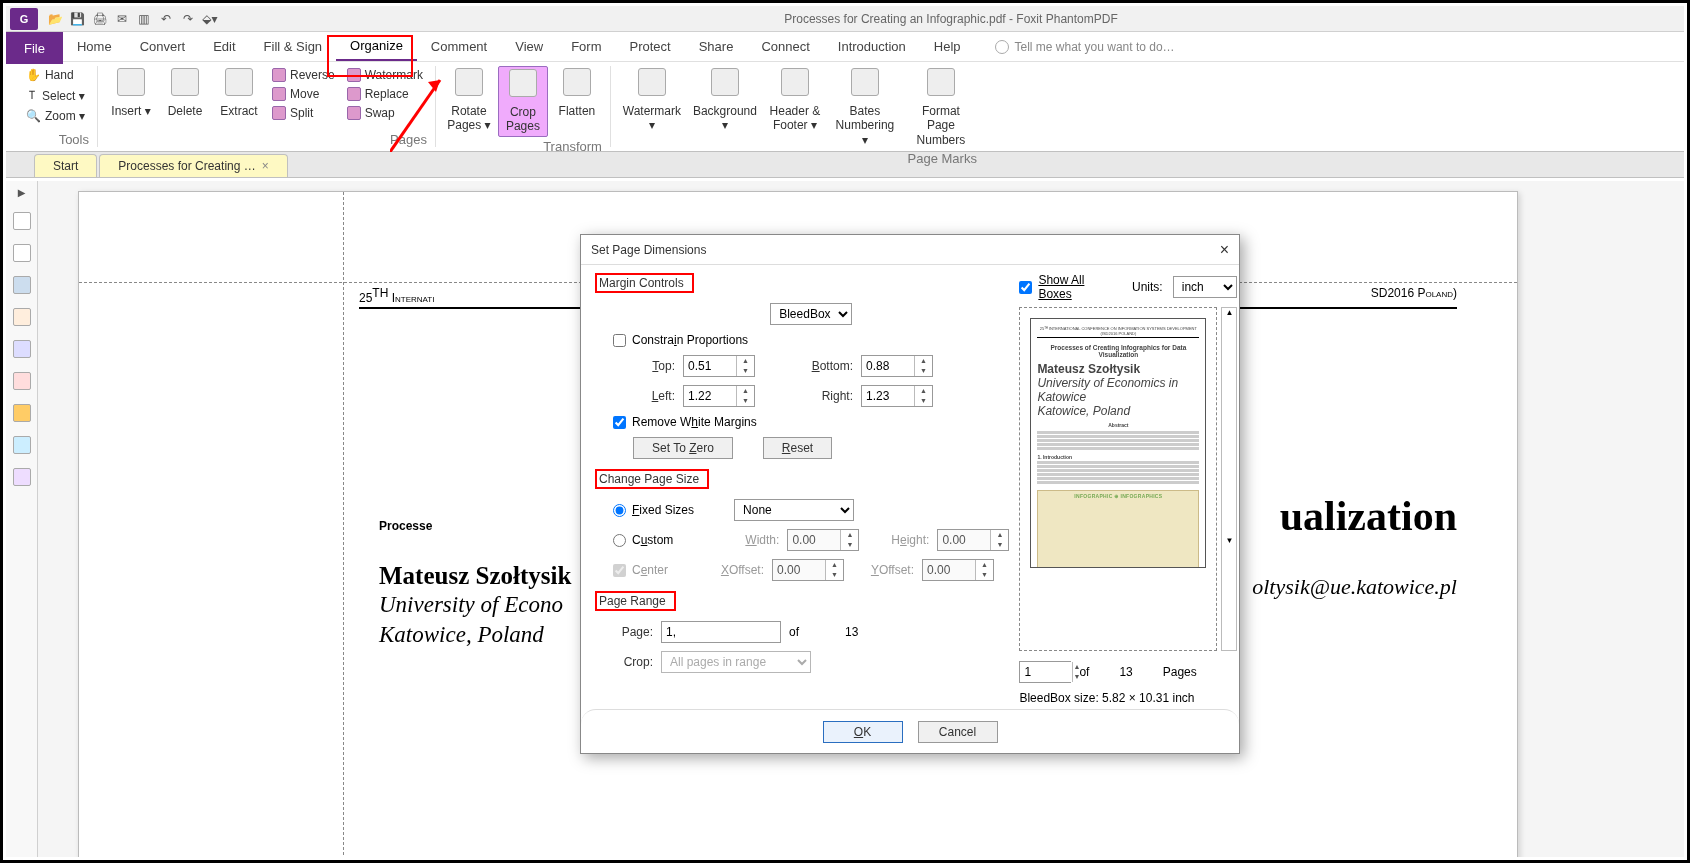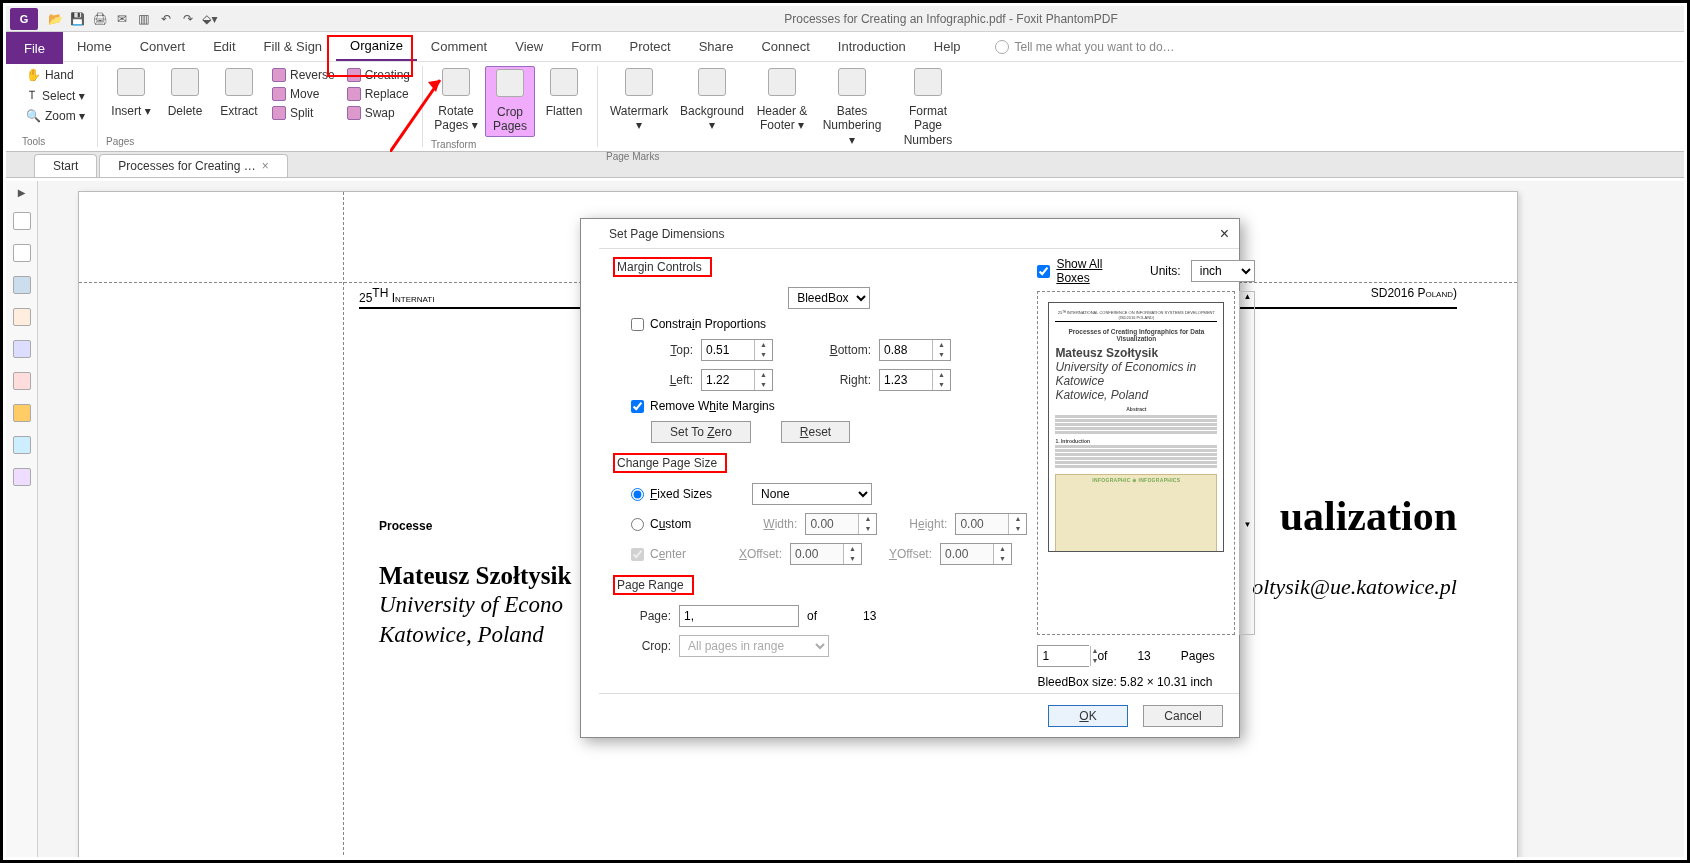--- a/index.html
+++ b/index.html
@@ -18,55 +18,55 @@
 .file-tab { background:#6b2a8a; color:#fff; padding:16px 18px; display:flex; align-items:center; font-size:13px; }
 .menu-tab { padding:0 14px; display:flex; align-items:center; color:#444; cursor:pointer; font-size:13px; }
 .menu-tab.active { border-bottom:2px solid #6b2a8a; color:#000; }
 .tell-me { display:flex; align-items:center; color:#888; margin-left:20px; gap:6px; }
 .bulb { width:14px; height:14px; border:1px solid #aaa; border-radius:50%; }
 
 
 .ribbon { height:90px; background:#fff; border-bottom:1px solid #c0c0c0; display:flex; padding:4px 8px; gap:0; }
 .ribbon-group { display:flex; flex-direction:column; border-right:1px solid #e0e0e0; padding:0 8px; }
 .ribbon-group-body { display:flex; align-items:flex-start; gap:4px; flex:1; }
-.ribbon-group-label { text-align:left; color:#777; font-size:10px; padding-top:2px; }
+.ribbon-group-label { text-align:right; color:#777; font-size:13px; padding-top:2px; }
 .rbtn-small { display:flex; align-items:center; gap:4px; padding:2px 4px; color:#333; cursor:pointer; font-size:11px; white-space:nowrap; }
 .rbtn-small .ic { width:14px; height:14px; background:#d9c; border:1px solid #96a; border-radius:2px; }
 .rbtn-large { display:flex; flex-direction:column; align-items:center; justify-content:center; width:50px; padding:2px; gap:8px; cursor:pointer; font-size:11px; color:#333; text-align:center; line-height:1.2; }
 .rbtn-large .ic { width:28px; height:28px; background:#eee; border:1px solid #aaa; border-radius:3px; }
 .rbtn-large.active { background:#f0abfc; border:1px solid #9a6cc0; border-radius:2px; }
 .col-stack { display:flex; flex-direction:column; gap:1px; }
 
 
 .organize-box { position:absolute; left:321px; top:29px; width:86px; height:42px; border:2px solid red; pointer-events:none; }
 .arrow-to-crop { position:absolute; left:384px; top:68px; width:56px; height:78px; pointer-events:none; }
 
 
 .doctabs { height:26px; background:#e8e8e8; display:flex; align-items:flex-end; border-bottom:1px solid #c0c0c0; }
-.doctab { padding:4px 18px; border:1px solid #c0c0c0; border-bottom:none; background:#ffffff; margin-right:2px; font-size:12px; color:#333; border-radius:4px 4px 0 0; display:flex; align-items:center; gap:6px; }
+.doctab { padding:4px 18px; border:1px solid #c0c0c0; border-bottom:none; background:#fef9c3; margin-right:2px; font-size:12px; color:#333; border-radius:4px 4px 0 0; display:flex; align-items:center; gap:6px; }
 .doctab .x { color:#888; cursor:pointer; }
 
 
 .workarea { position:absolute; top:175px; left:0; right:0; bottom:0; display:flex; background:#f0f0f0; }
 .left-sidebar { width:32px; background:#f8f8f8; border-right:1px solid #d0d0d0; display:flex; flex-direction:column; align-items:center; padding-top:6px; gap:14px; }
 .left-sidebar .side-ic { width:18px; height:18px; background:#fff; border:1px solid #aaa; border-radius:2px; cursor:pointer; }
 .canvas { flex:1; position:relative; overflow:hidden; background:#f5f5f5; }
 .page { position:absolute; left:40px; top:10px; width:1440px; height:900px; background:#fff; border:1px solid #bbb; box-shadow:2px 2px 6px rgba(0,0,0,.15); }
 .page .ruler-v { position:absolute; top:0; left:264px; bottom:0; border-left:1px dashed #888; }
 .page .ruler-h2 { position:absolute; left:0; right:0; top:90px; border-top:1px dashed #888; }
 .page-header { position:absolute; top:94px; left:280px; right:60px; font-family:"Times New Roman",serif; font-size:22px; font-variant:small-caps; display:flex; justify-content:space-between; border-bottom:2px solid #000; padding-bottom:2px; }
 .page-header sup{font-size:12px;vertical-align:super;}
 .doc-title { position:absolute; top:300px; left:300px; font-family:"Times New Roman",serif; font-weight:bold; font-size:42px; }
 .doc-author { position:absolute; top:370px; left:300px; font-family:"Times New Roman",serif; font-weight:bold; font-size:25px; }
 .doc-affil { position:absolute; top:400px; left:300px; font-family:"Times New Roman",serif; font-style:italic; font-size:23px; }
 .doc-city  { position:absolute; top:430px; left:300px; font-family:"Times New Roman",serif; font-style:italic; font-size:23px; }
 .doc-email { position:absolute; top:382px; right:60px; font-family:"Times New Roman",serif; font-style:italic; font-size:22px; }
 
 
-.dialog { position:absolute; left:574px; top:212px; width:660px; height:520px; background:#fff; border:1px solid #888; box-shadow:4px 4px 14px rgba(0,0,0,.35); display:flex; flex-direction:column; z-index:50;padding-left:18px; }
+.dialog { position:absolute; left:574px; top:228px; width:660px; height:520px; background:#fff; border:1px solid #888; box-shadow:4px 4px 14px rgba(0,0,0,.35); display:flex; flex-direction:column; z-index:50; }
 .dlg-title { height:30px; border-bottom:1px solid #ddd; display:flex; align-items:center; padding:0 10px; font-size:13px; color:#333; }
 .dlg-title .close { margin-left:auto; font-size:16px; cursor:pointer; color:#333; }
 .dlg-body { flex:1; display:flex; padding:8px 14px 4px 14px; gap:10px; }
 .dlg-left { flex:1; display:flex; flex-direction:column; gap:10px; }
 .dlg-right { width:250px; display:flex; flex-direction:column; }
 .section-label { font-size:12px; color:#333; padding:3px 2px; }
 .red-box { border:2px solid red; display:inline-block; padding:1px 8px 1px 2px; }
 .indent { padding-left:18px; display:flex; flex-direction:column; gap:8px; }
 .row { display:flex; align-items:center; gap:8px; }
 .spin-input { display:flex; border:1px solid #999; height:22px; width:72px; }
@@ -86,21 +86,21 @@
 
 .top-right-row { display:flex; align-items:center; gap:10px; margin-bottom:6px; }
 .preview-box { border:1px dashed #888; flex:1; padding:10px; display:flex; justify-content:center; align-items:flex-start; position:relative; }
 .preview-page { width:176px; height:250px; border:1px solid #555; background:#fff; padding:6px; font-size:5px; color:#444; overflow:hidden; }
 .preview-page .pp-title{ text-align:center; font-weight:bold; font-size:6.5px; margin:6px 0 4px; }
 .preview-page .pp-line{ height:3px; background:#ccc; margin:1px 0; }
 .preview-page .pp-info{ height:80px; background:linear-gradient(#efe7c2,#efe7c2); border:1px solid #cb8; margin-top:6px; position:relative; }
 .preview-page .pp-info::before{ content:"INFOGRAPHIC ⊕ INFOGRAPHICS"; position:absolute; top:2px; left:0; right:0; text-align:center; font-size:5px; font-weight:bold; color:#7a5; letter-spacing:.3px; }
 .preview-scroll { width:16px; align-self:stretch; border:1px solid #bbb; margin-left:4px; display:flex; flex-direction:column; }
 .preview-scroll div{ flex:1; }
-.dlg-footer { height:44px; border-top:1px solid #ddd; display:flex; justify-content:flex-end; align-items:center; gap:15px; padding:0 16px; }
+.dlg-footer { height:44px; border-top:1px solid #ddd; display:flex; justify-content:center; align-items:center; gap:15px; padding:0 16px;border-radius:15px; }
 
 .u { text-decoration:underline; }
 </style>
 </head>
 <body>
 
 <div class="outer-frame">
 
 <div class="titlebar">
   <div class="app-logo">G</div>
@@ -183,21 +183,21 @@
               <span>Move</span>
             </div>
         <div class="rbtn-small">
               <span class="ic"></span>
               <span>Split</span>
             </div>
       </div>
       <div class="col-stack">
         <div class="rbtn-small">
               <span class="ic"></span>
-              <span>Creating</span>
+              <span>Watermark</span>
             </div>
         <div class="rbtn-small">
               <span class="ic"></span>
               <span>Replace</span>
             </div>
         <div class="rbtn-small">
               <span class="ic"></span>
               <span>Swap</span>
             </div>
       </div>

